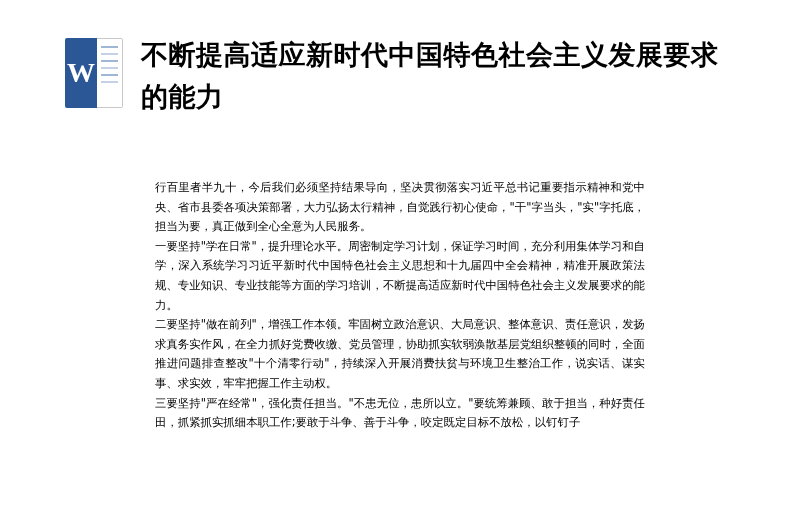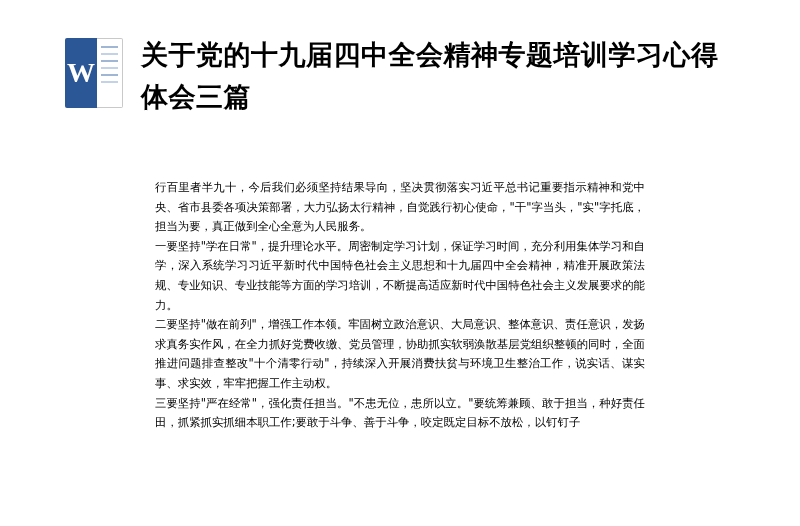--- a/index.html
+++ b/index.html
@@ -118,21 +118,21 @@
       <div class="w-block">W</div>
       <div class="page-block">
         <i></i>
         <i></i>
         <i></i>
         <i></i>
         <i></i>
         <i></i>
       </div>
     </div>
-    <div class="title">关于党的十九届四中全会精神专题培训学习心得体会三篇</div>
+    <div class="title">不断提高适应新时代中国特色社会主义发展要求的能力</div>
   </div>
 
   <div class="content">
     <p>行百里者半九十，今后我们必须坚持结果导向，坚决贯彻落实习近平总书记重要指示精神和党中央、省市县委各项决策部署，大力弘扬太行精神，自觉践行初心使命，"干"字当头，"实"字托底，担当为要，真正做到全心全意为人民服务。</p>
     <p>一要坚持"学在日常"，提升理论水平。周密制定学习计划，保证学习时间，充分利用集体学习和自学，深入系统学习习近平新时代中国特色社会主义思想和十九届四中全会精神，精准开展政策法规、专业知识、专业技能等方面的学习培训，不断提高适应新时代中国特色社会主义发展要求的能力。</p>
     <p>二要坚持"做在前列"，增强工作本领。牢固树立政治意识、大局意识、整体意识、责任意识，发扬求真务实作风，在全力抓好党费收缴、党员管理，协助抓实软弱涣散基层党组织整顿的同时，全面推进问题排查整改"十个清零行动"，持续深入开展消费扶贫与环境卫生整治工作，说实话、谋实事、求实效，牢牢把握工作主动权。</p>
     <p>三要坚持"严在经常"，强化责任担当。"不患无位，患所以立。"要统筹兼顾、敢于担当，种好责任田，抓紧抓实抓细本职工作;要敢于斗争、善于斗争，咬定既定目标不放松，以钉钉子</p>
   </div>
 
 </div>

